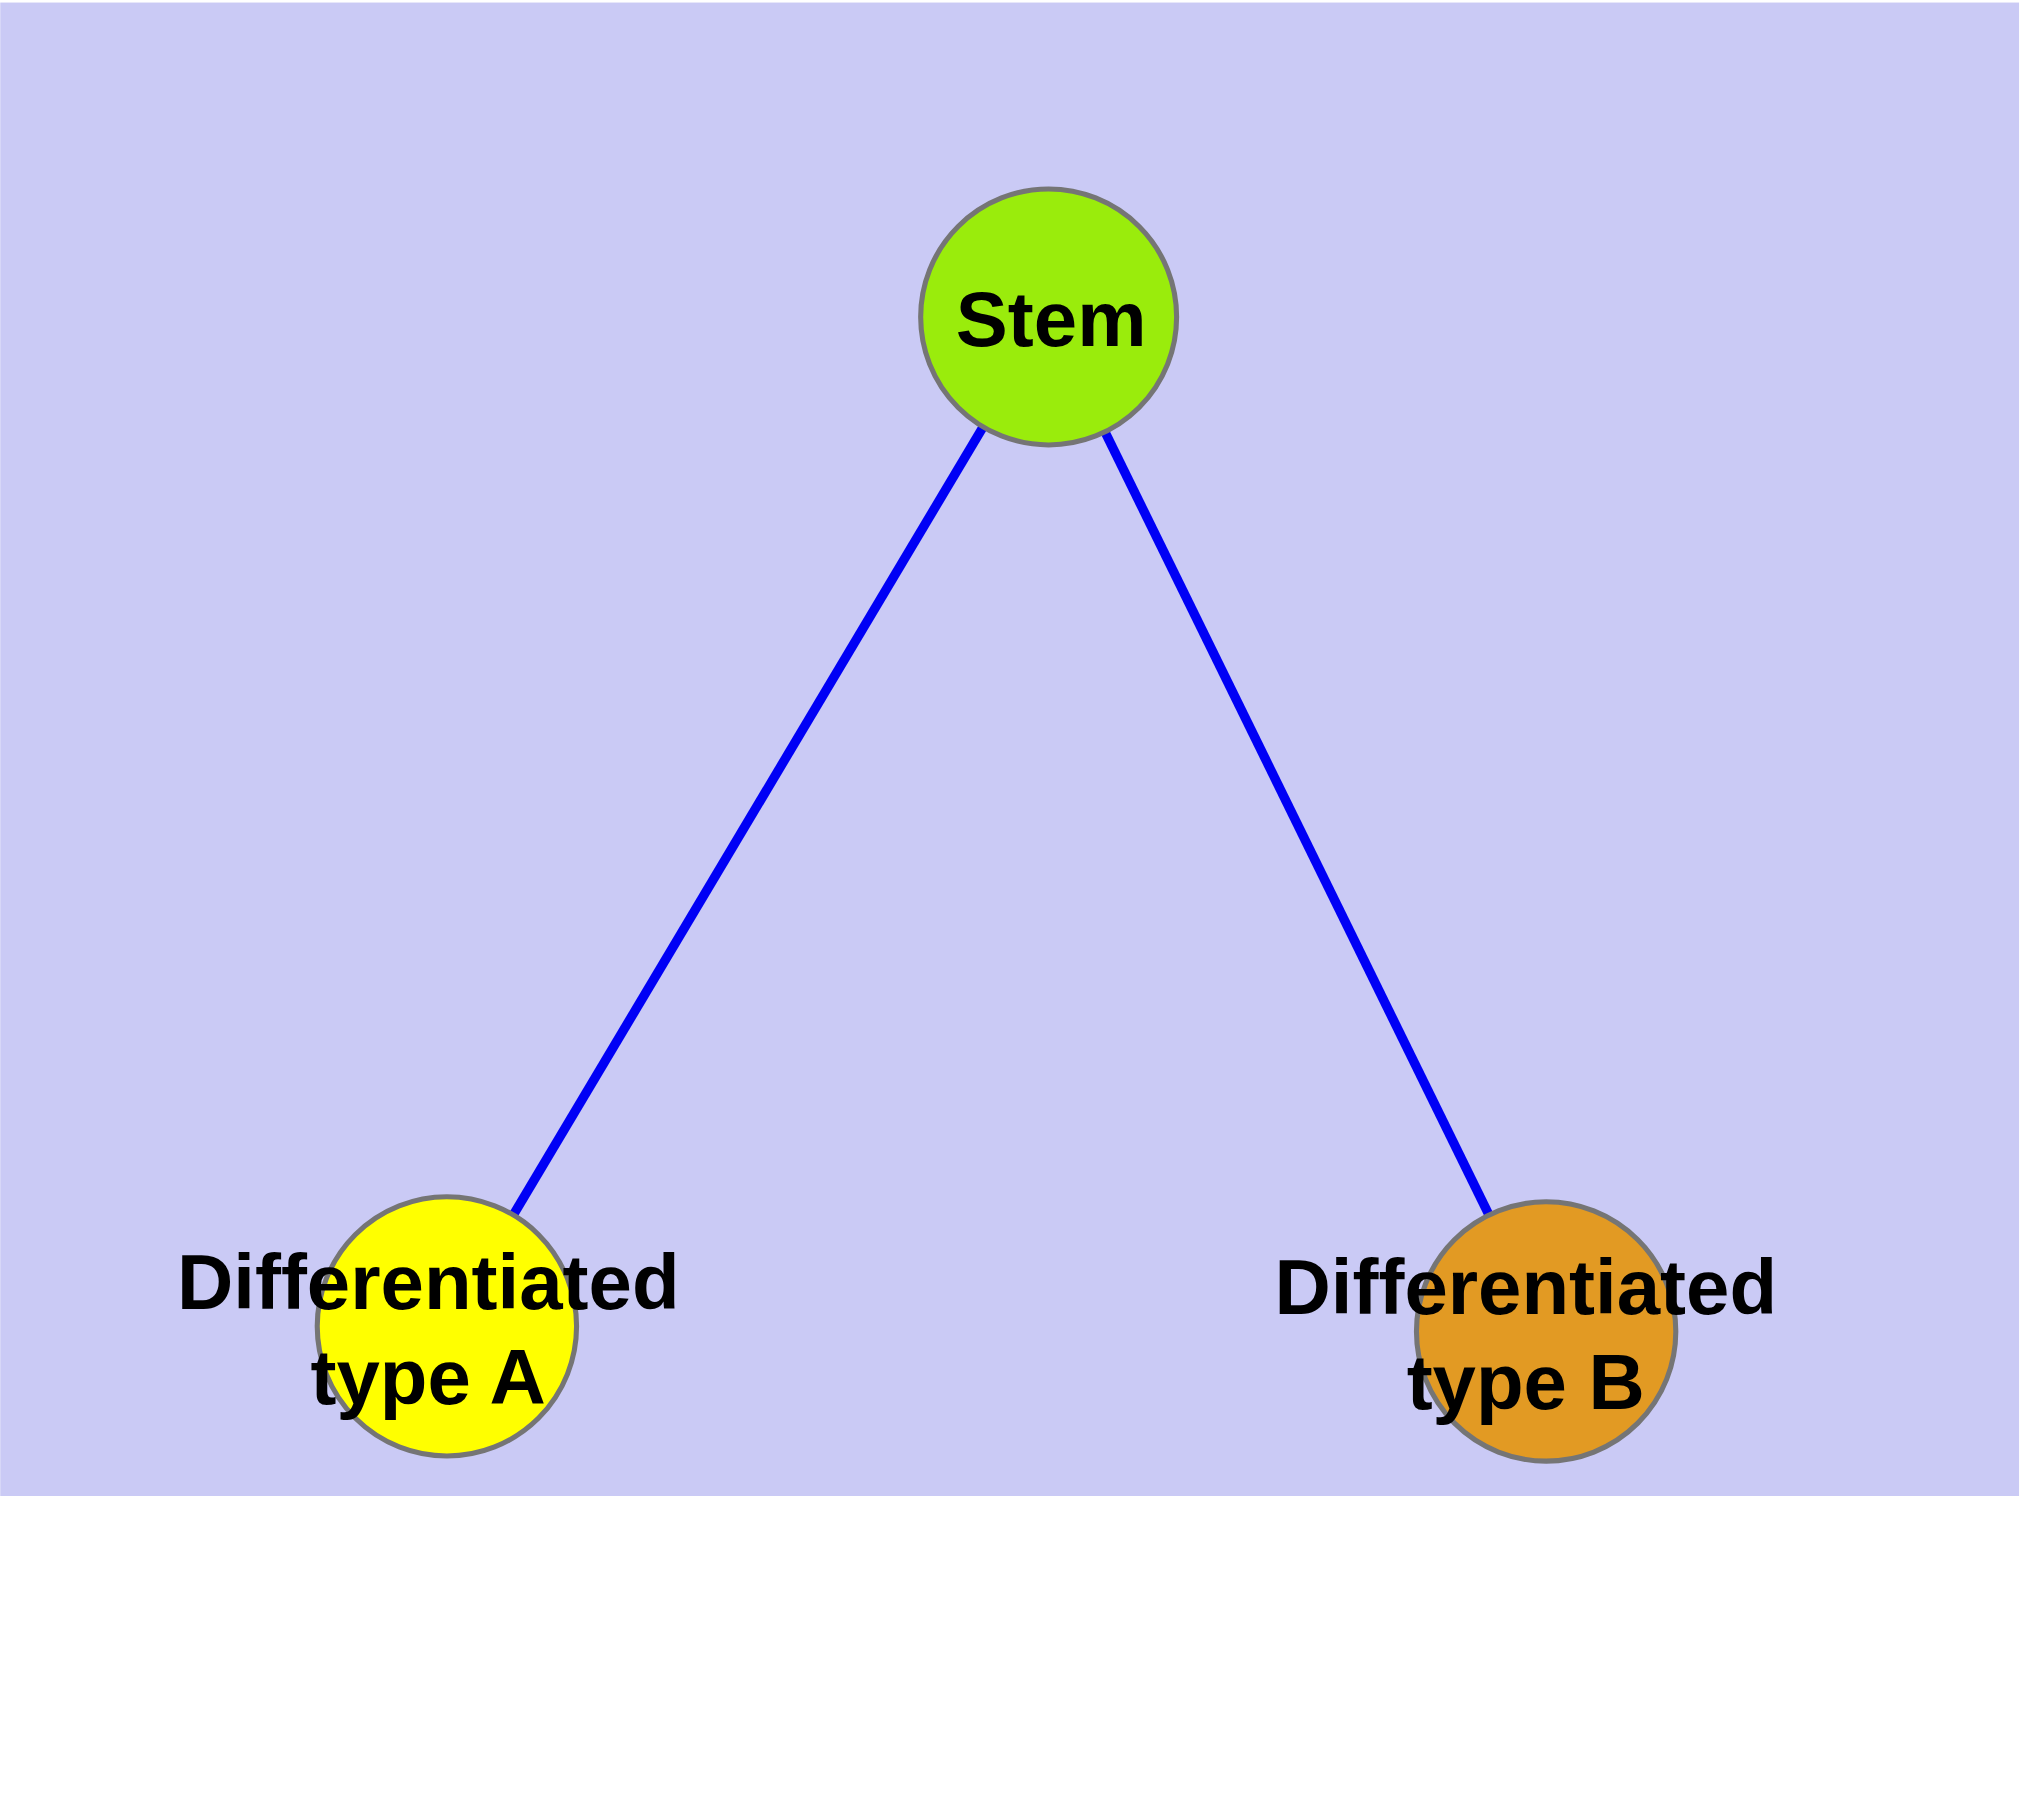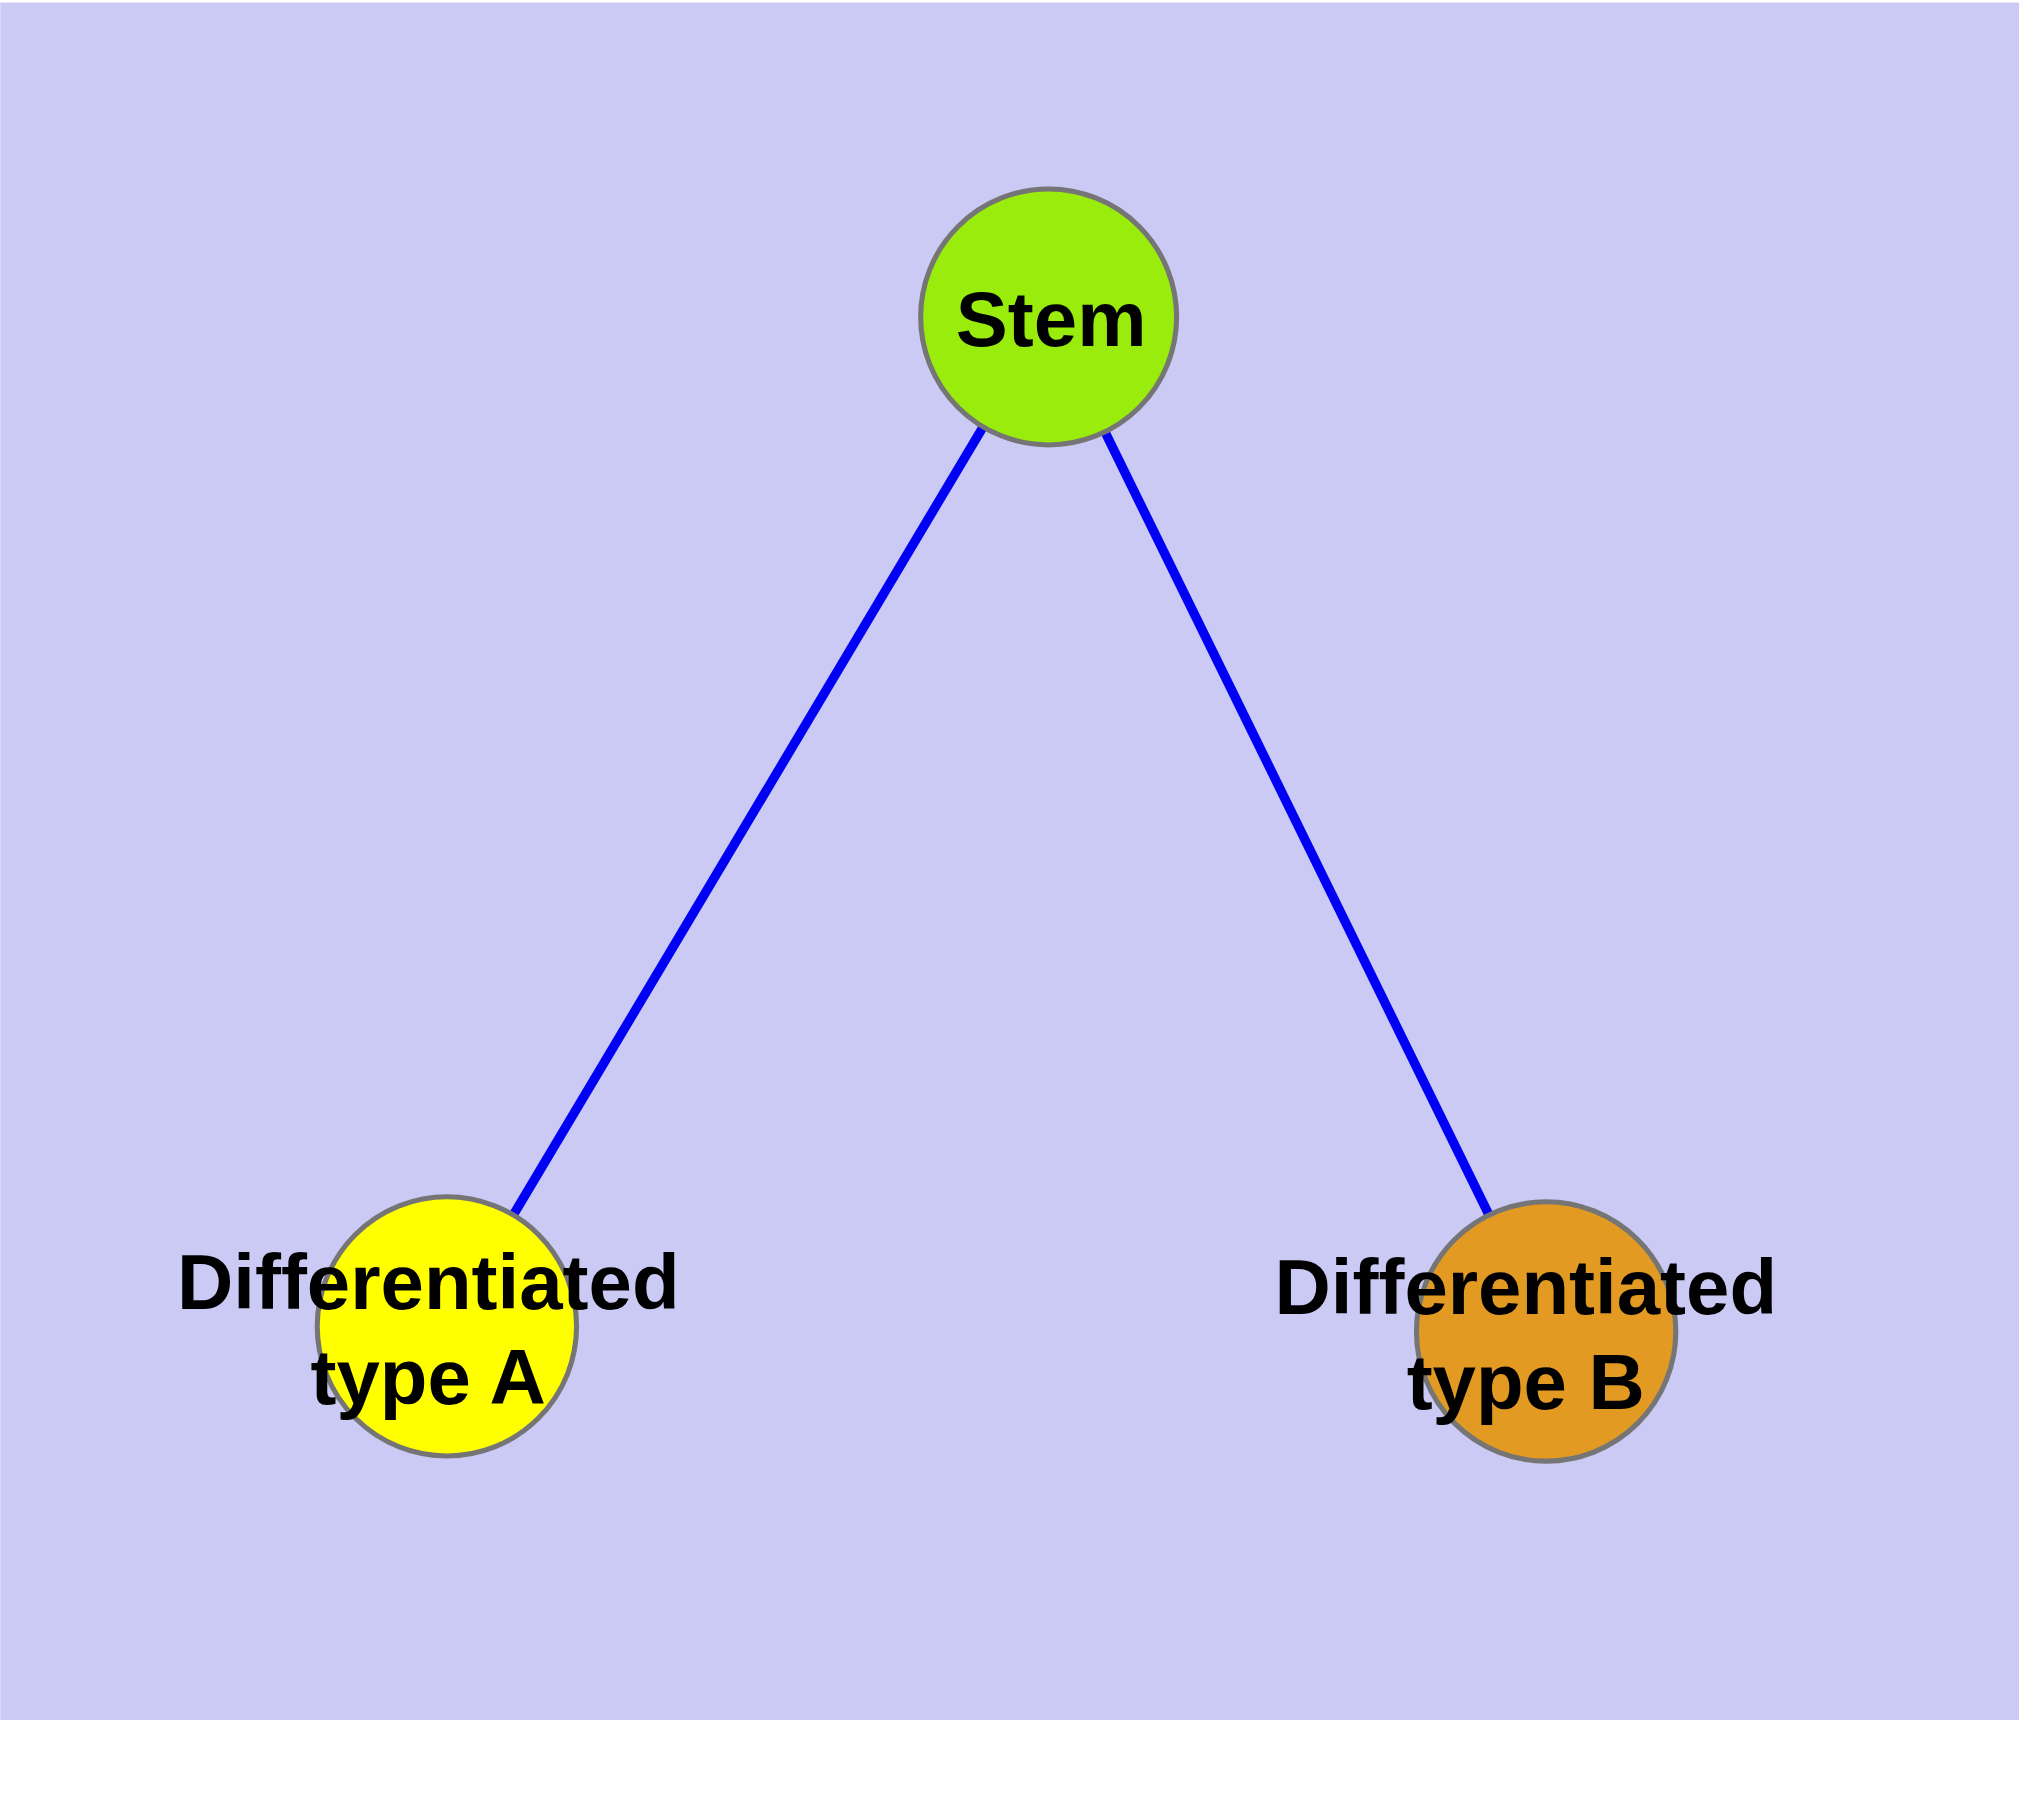--- a/index.html
+++ b/index.html
@@ -3,21 +3,21 @@
 <meta charset="utf-8">
 <style>
   html, body {
     margin: 0;
     padding: 0;
     background: #ffffff;
   }
   #stage {
     position: relative;
     width: 2021px;
-    height: 1720px;
+    height: 1496px;
     background: #ffffff;
     overflow: hidden;
     font-family: "Liberation Sans", sans-serif;
   }
   #stage svg {
     position: absolute;
     left: 0;
     top: 0;
     display: block;
   }

